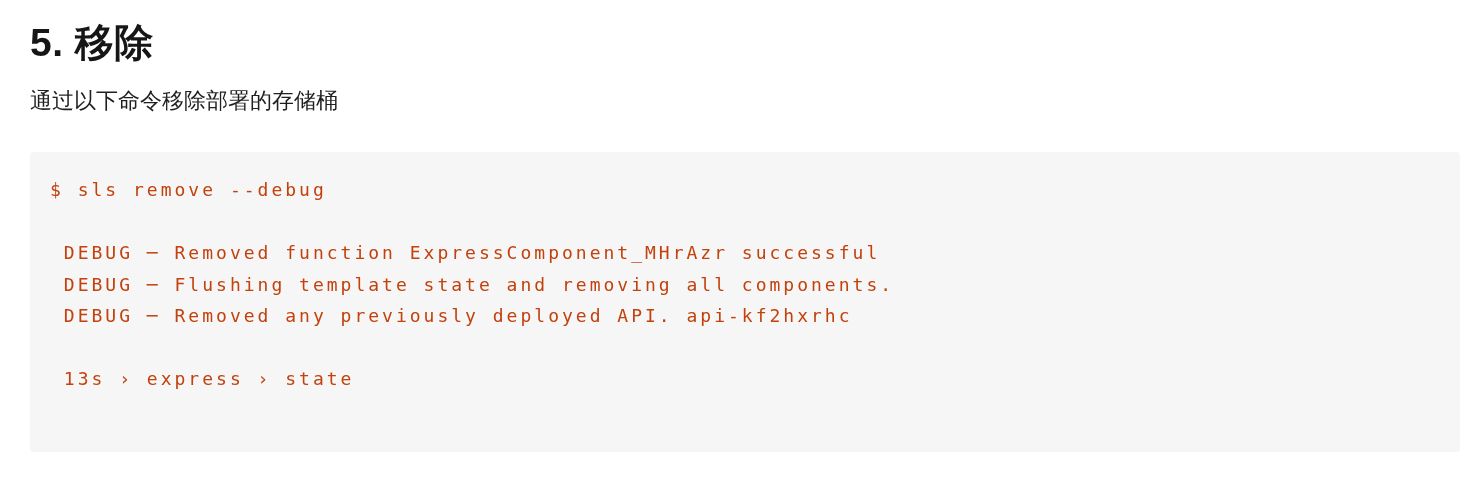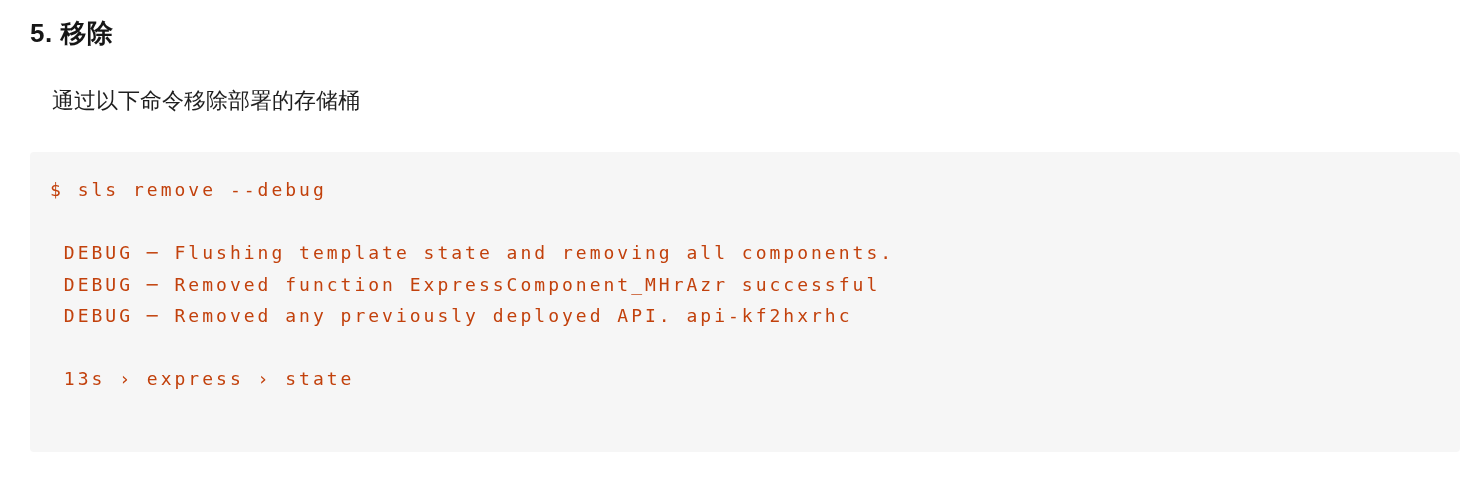--- a/index.html
+++ b/index.html
@@ -8,33 +8,32 @@
     height: 483px;
     background: #ffffff;
     font-family: "Liberation Sans", "DejaVu Sans", sans-serif;
     overflow: hidden;
     position: relative;
   }
   .section-heading {
     position: absolute;
     left: 30px;
     top: 16px;
-    font-size: 26px;
+    font-size: 39px;
     font-weight: 700;
     color: #161616;
     letter-spacing: 0.5px;
   }
   .section-description {
     position: absolute;
     left: 30px;
     top: 86px;
     font-size: 22px;
     font-weight: 400;
     color: #1f1f1f;
-    margin-left: 22px;
   }
   .code-block {
     position: absolute;
     left: 30px;
     top: 152px;
     width: 1430px;
     height: 300px;
     background: #f6f6f6;
     border-radius: 4px;
     padding: 22px 0 0 20px;
@@ -58,21 +57,21 @@
 <div>
 
   <h2 class="section-heading">5. 移除</h2>
 
   <p class="section-description">通过以下命令移除部署的存储桶</p>
 
   <div class="code-block" style="background: rgb(246, 246, 246); color: rgb(43, 43, 43);">
     <div class="terminal-output">
       <div class="code-line">$ sls remove --debug</div>
       <div class="code-line"></div>
+      <div class="code-line"> DEBUG ─ Removed function ExpressComponent_MHrAzr successful</div>
       <div class="code-line"> DEBUG ─ Flushing template state and removing all components.</div>
-      <div class="code-line"> DEBUG ─ Removed function ExpressComponent_MHrAzr successful</div>
       <div class="code-line"> DEBUG ─ Removed any previously deployed API. api-kf2hxrhc</div>
       <div class="code-line"></div>
       <div class="code-line"> 13s › express › state</div>
     </div>
   </div>
 
 </div>
 
 </body></html>

